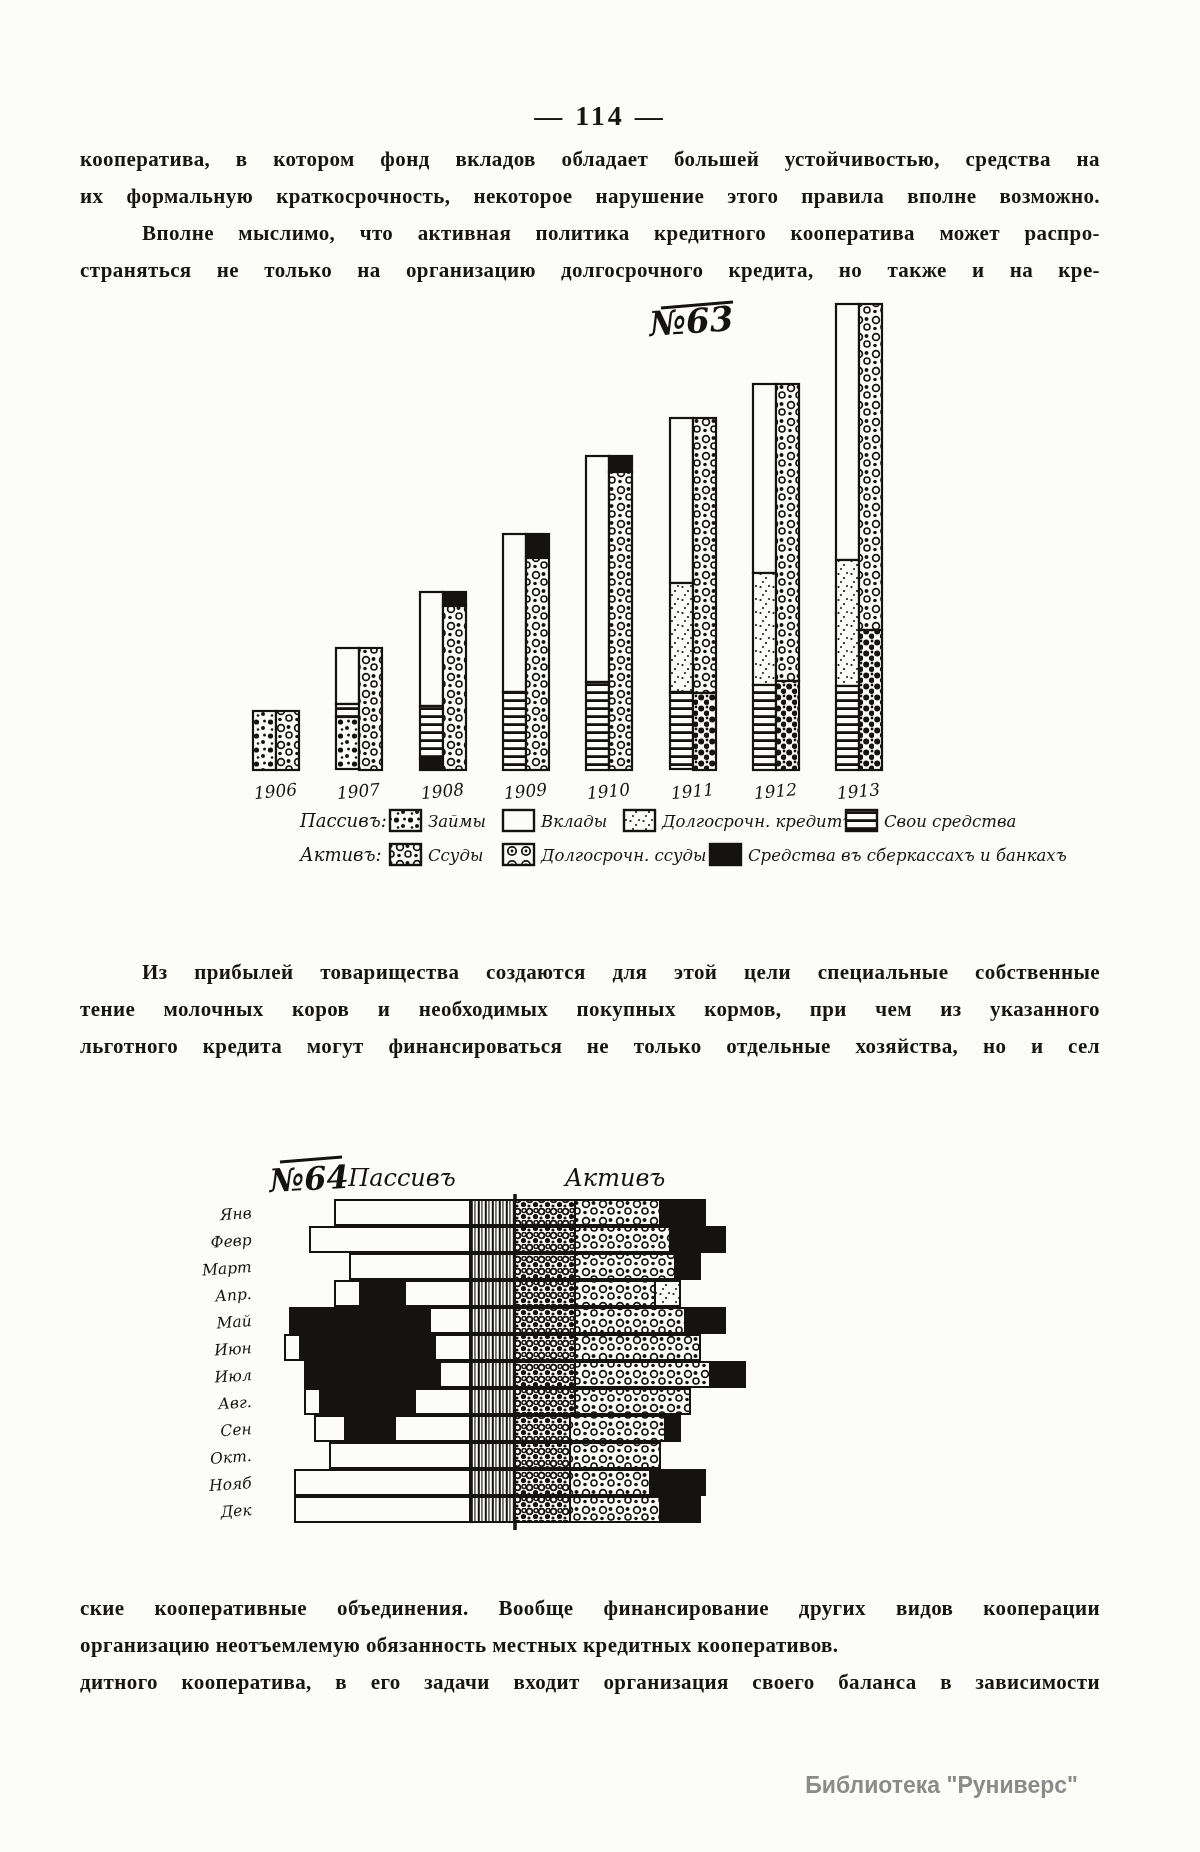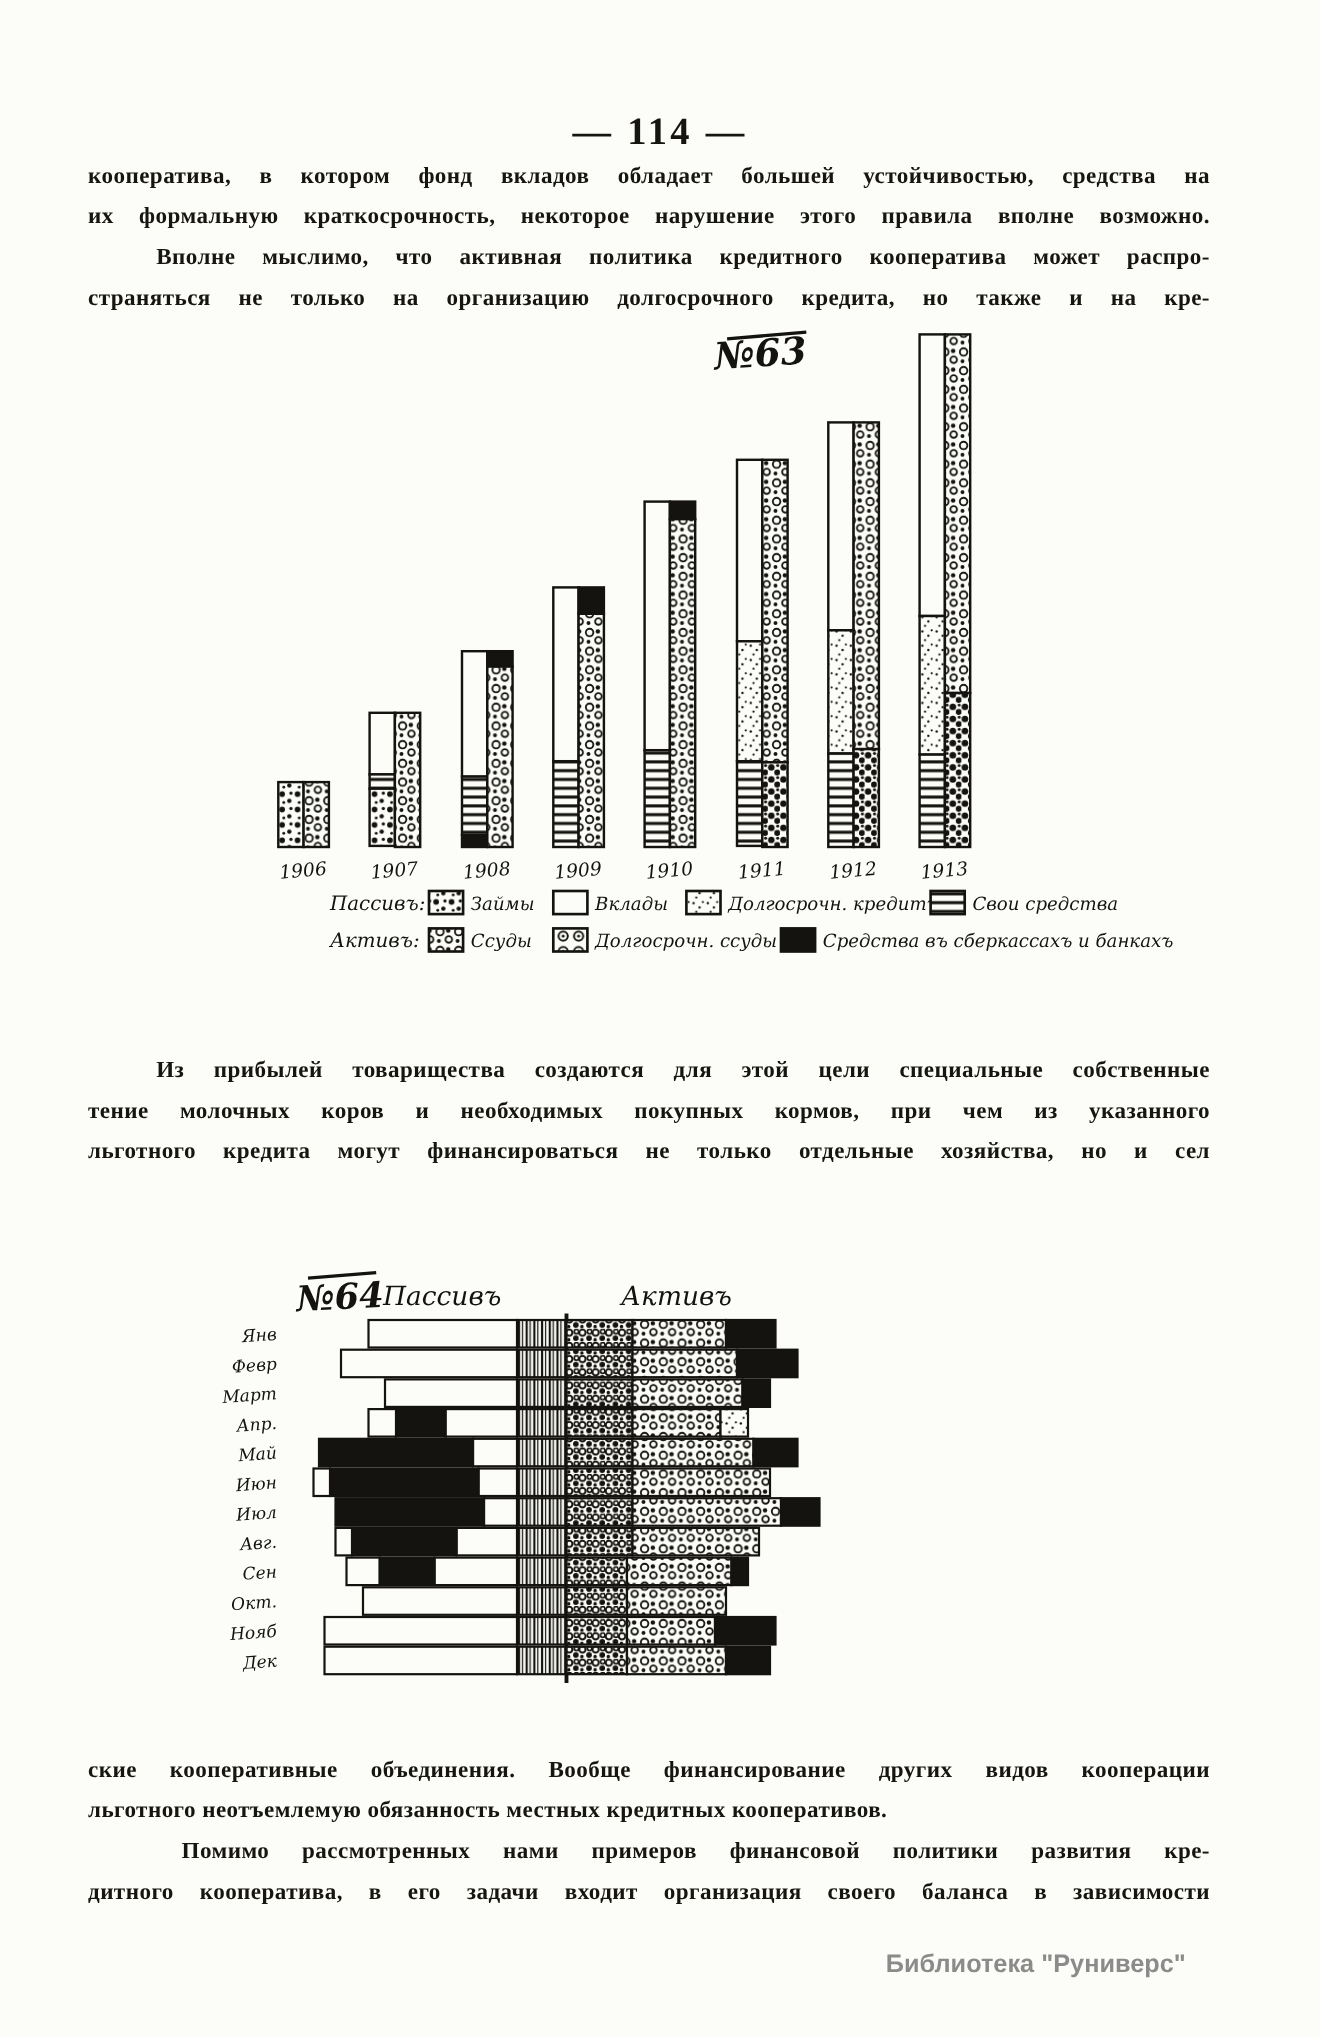--- a/index.html
+++ b/index.html
@@ -3,21 +3,21 @@
 <meta charset="utf-8">
 <style>
   html,body{margin:0;padding:0;background:#e8e8e4;}
   .page{
     position:relative; width:1200px; height:1852px;
     background:#fcfdf8; overflow:hidden;
     font-family:"Liberation Serif", serif; color:#17150f;
   }
   .pageno{
     position:absolute; top:100px; left:0; width:1200px;
-    text-align:center; font-size:35px; font-weight:bold; letter-spacing:3px;
+    text-align:center; font-size:28px; font-weight:bold; letter-spacing:3px;
   }
   .para{
     position:absolute; left:80px; width:1020px;
     font-size:21px; font-weight:bold; line-height:37px; letter-spacing:.4px;
   }
   .tline{ text-align:left; white-space:normal; }
   .tline.just{ text-align:justify; text-align-last:justify; }
   #p1{top:141px;} #p2{top:215px;}
   #p3{top:880px;} #p4{top:954px;}
   #p5{top:1590px;} #p6{top:1664px;}
@@ -296,21 +296,20 @@
           <rect x="325" y="349" width="55" height="25" fill="url(#pat-densec)" stroke="#15130f" stroke-width="2"></rect>
           <rect x="380" y="349" width="90" height="25" fill="url(#pat-circles)" stroke="#15130f" stroke-width="2"></rect>
           <rect x="470" y="349" width="40" height="25" fill="#15130f" stroke="#15130f" stroke-width="2"></rect>
           <text x="62" y="367" font-size="15.5" font-style="italic" text-anchor="end" transform="rotate(-4 62 367)">Дек</text>
         </g>
       </svg>
   </div>
 
   <div class="para" id="p5">
       <div class="tline just">ские кооперативные объединения. Вообще финансирование других видов  кооперации</div>
-      <div class="tline">льготного неотъемлемую обязанность местных кредитных кооперативов.</div>
+      <div class="tline">организацию неотъемлемую обязанность местных кредитных кооперативов.</div>
     </div>
   <div class="para" id="p6">
-      <div class="tline just" style="text-indent: 85px;">Помимо  рассмотренных  нами  примеров   финансовой  политики   развития   кре-</div>
       <div class="tline just">дитного кооператива, в его задачи входит организация своего баланса в зависимости</div>
     </div>
 
   <div class="watermark">Библиотека "Руниверс"</div>
 </div>
 
 </body></html>

